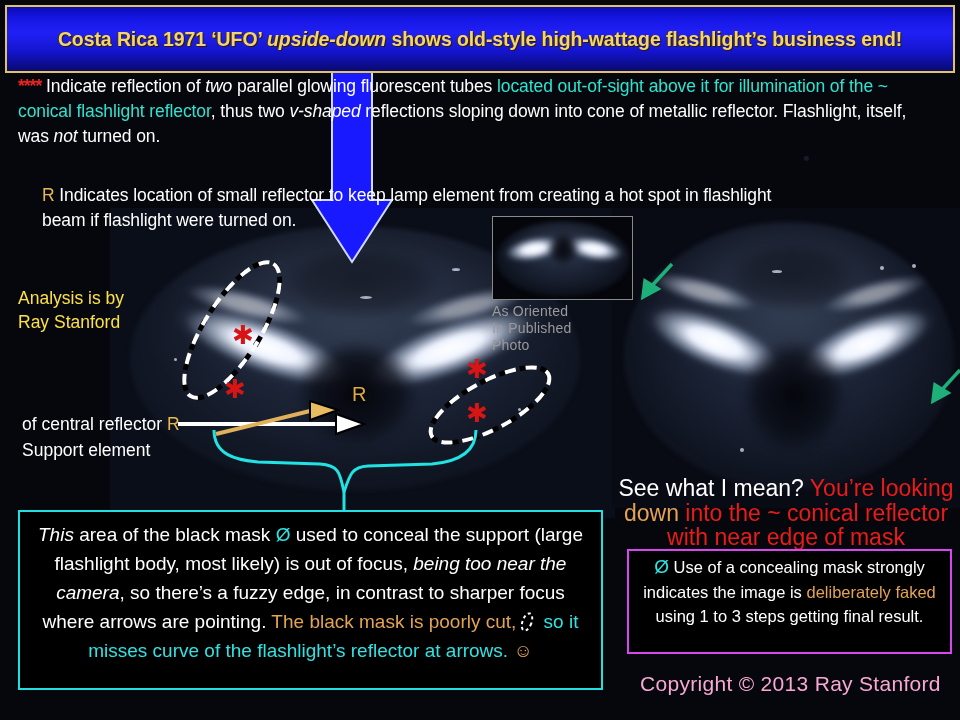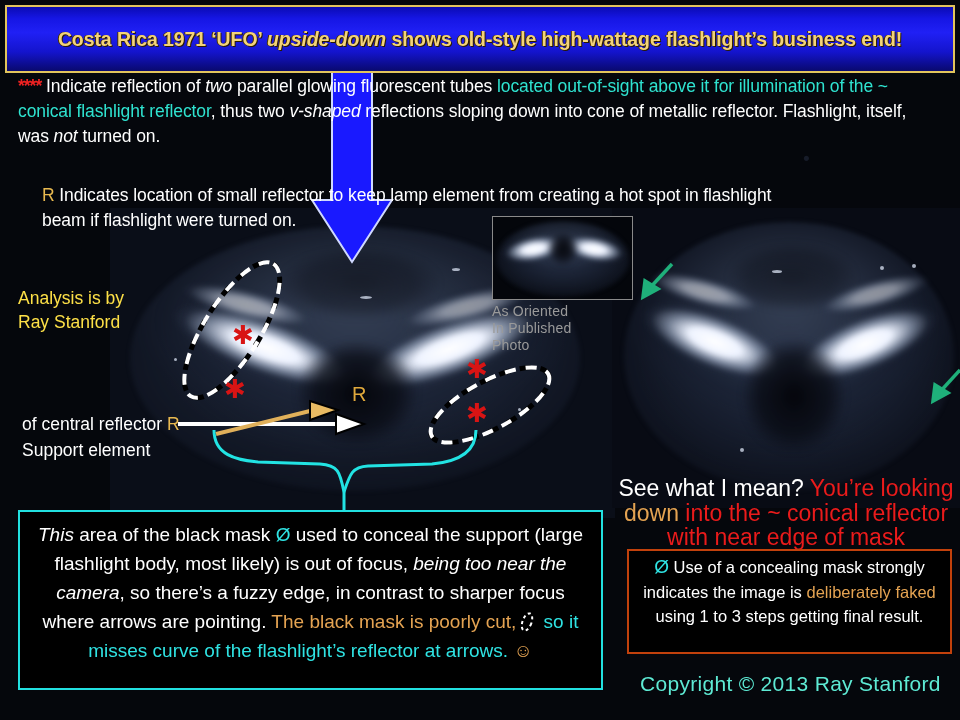--- a/index.html
+++ b/index.html
@@ -133,30 +133,30 @@
     padding:8px 10px 0 10px; text-align:center;
     color:#fff; font-size:19px; line-height:29px;
   }
   #cyan-box .cy { color:#2fe3e3; }
   #cyan-box .og { color:#e4a352; }
   #cyan-box .ccy{ color:#2fe3e3; }
 
   
   #red-box {
     position:absolute; left:627px; top:549px; width:325px; height:105px; z-index:16;
-    border:2px solid #c2410c; background:#000;
+    border:2px solid #d946ef; background:#000;
     padding:4px 10px; color:#fff; font-size:16.5px; line-height:24.5px;
     text-align:center;
   }
   #red-box .cy { color:#2fe3e3; font-size:19px; }
   #red-box .og { color:#e4a352; }
 
   #copyright {
     position:absolute; left:640px; top:672px; z-index:16;
-    color:#5eead4; font-size:21px; letter-spacing:.3px;
+    color:#f9a8d4; font-size:21px; letter-spacing:.3px;
   }
 
   .ov { position:absolute; left:0; top:0; z-index:12; pointer-events:none; }
 </style>
 </head>
 <body>
 
 <div id="photo-layer">
   <div class="noise"></div>
 

